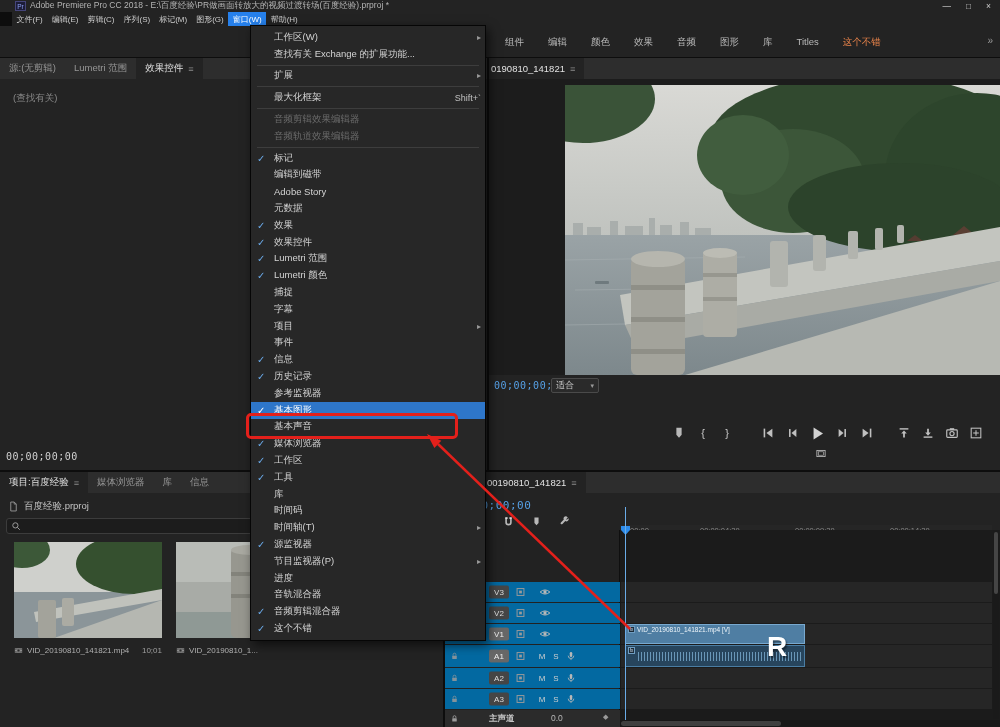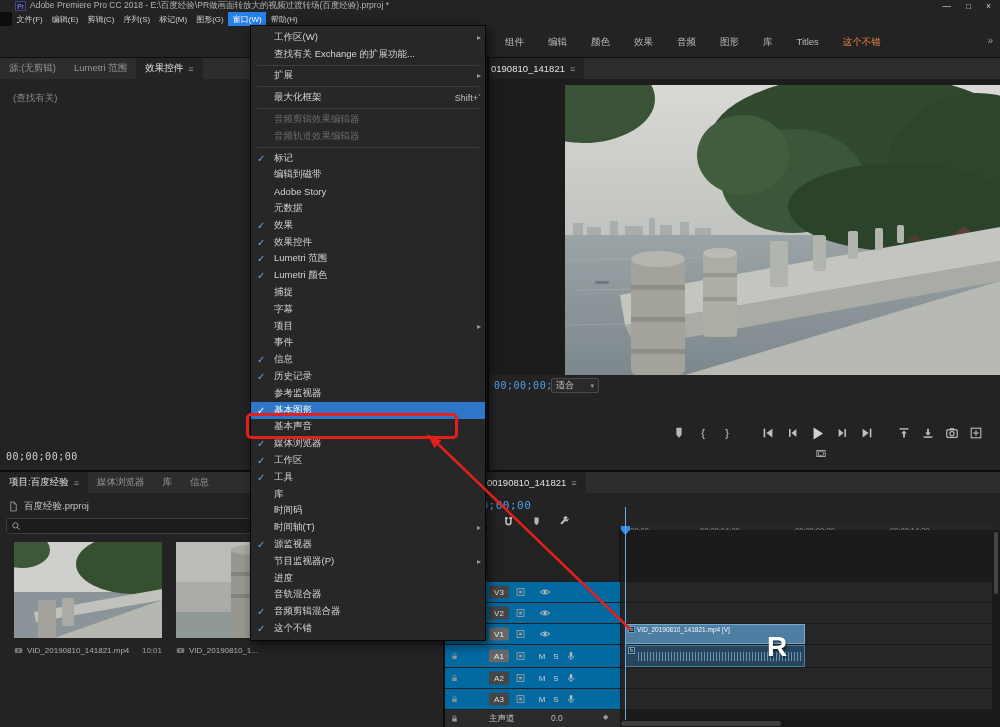--- a/index.html
+++ b/index.html
@@ -106,21 +106,21 @@
   .trk .badge { position:absolute; left:44px; top:50%; transform:translateY(-50%); min-width:20px; height:13px;
                 background:#454545; border-radius:2px; font-size:8px; color:#ddd; display:flex;
                 align-items:center; justify-content:center; padding:0 3px; }
   .trk .badge.target { background:#676767; color:#f0f0f0; }
   .trk .sync { left:70px; width:11px; height:11px; }
   .trk .eye  { left:94px; width:12px; height:12px; }
   .trk .ms { position:absolute; top:50%; transform:translateY(-50%); font-size:8px; color:#cfcfcf; width:10px; text-align:center; }
   .trk .m-btn { left:92px; } .trk .s-btn { left:106px; }
   .trk .mic { left:121px; width:10px; height:12px; }
   .trk-master { position:absolute; left:0; top:180px; width:175px; height:17px; background:#2b2b2b; }
-  .tm-label { position:absolute; left:44px; top:3px; font-size:8.5px; color:#c6c6c6; }
+  .tm-label { position:absolute; left:44px; top:3px; font-size:8.5px; color:#c6c6c6;font-weight:bold; }
   .tm-level { position:absolute; left:106px; top:3px; font-size:8.5px; color:#b8b8b8; }
   .tm-kf { position:absolute; left:158px; top:3px; font-size:7px; color:#9a9a9a; }
   .lane { position:absolute; left:176px; right:8px; background:#262626; }
   .clip-video { position:absolute; left:4px; top:0; bottom:0; width:180px; background:#4f7ea3;
                 border:1px solid #78a9cf; display:flex; align-items:flex-start; gap:2px; padding:1px 2px;
                 font-size:6.5px; color:#eef5fa; overflow:hidden; white-space:nowrap; }
   .clip-audio { position:absolute; left:4px; top:0; bottom:0; width:180px; background:#27455d;
                 border:1px solid #4a7da3; overflow:hidden; }
   .fxbadge { flex:0 0 auto; width:7px; height:7px; background:#1c2b38; border:1px solid #6f9dc2;
              font-size:4.5px; color:#cfe2f2; display:flex; align-items:center; justify-content:center; }

